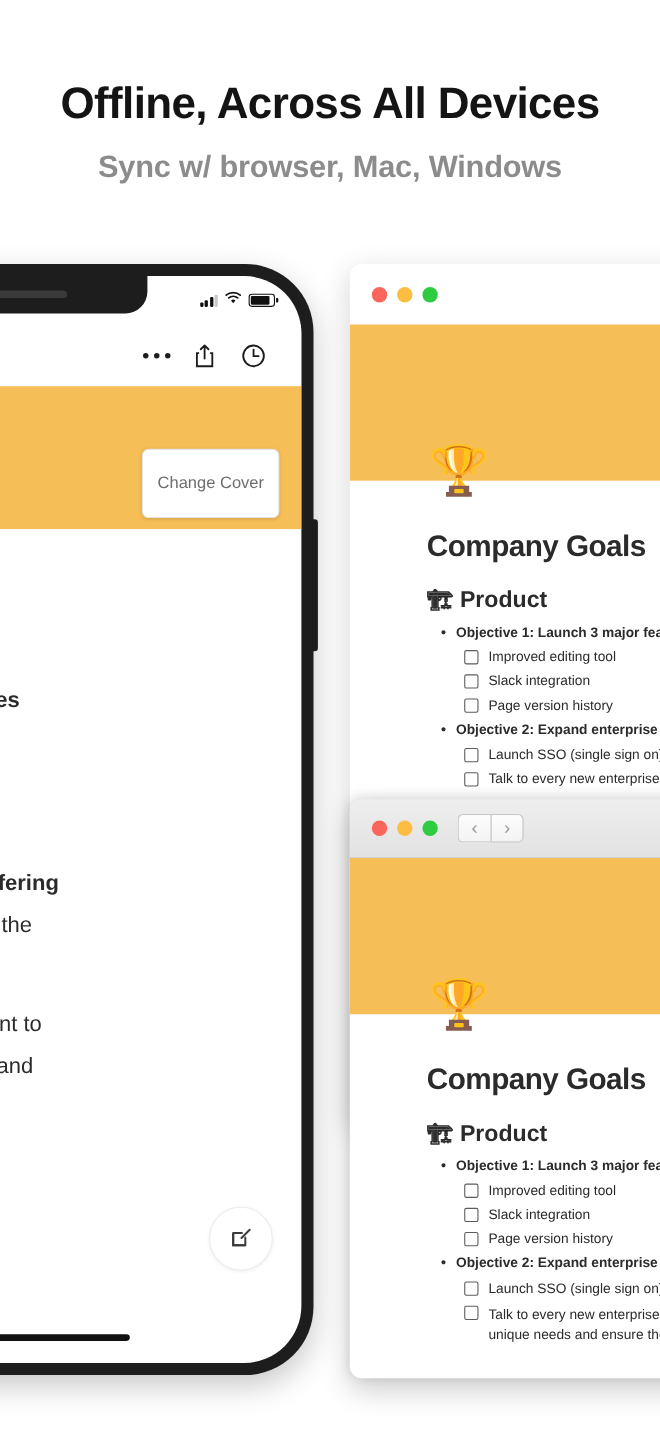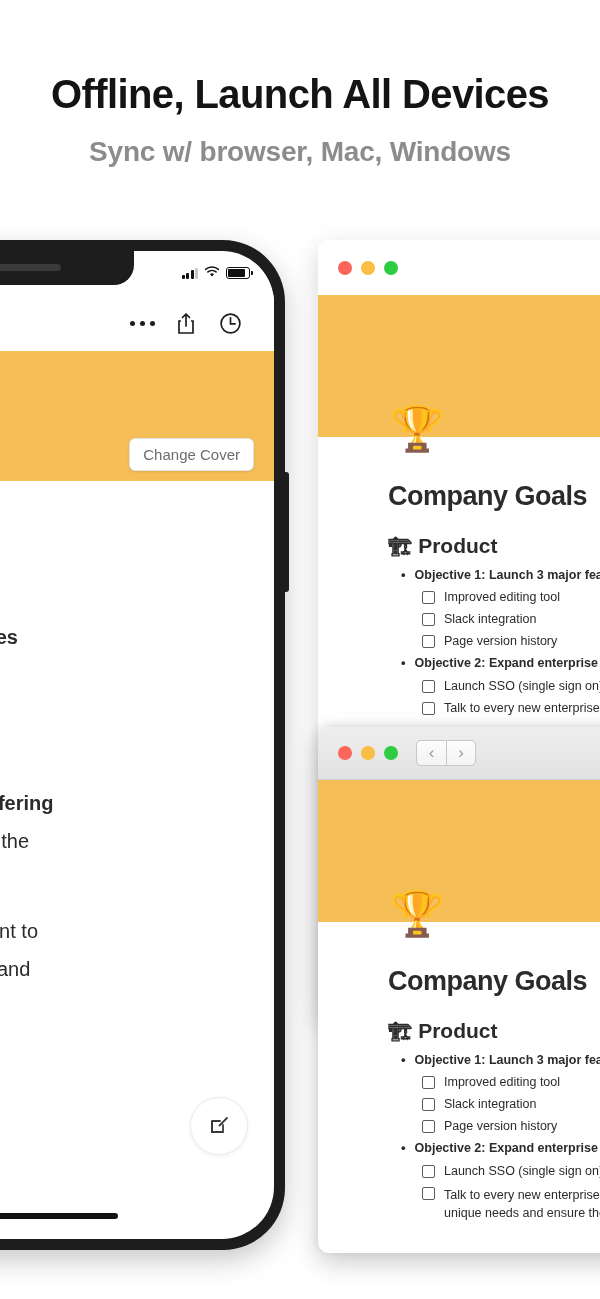--- a/index.html
+++ b/index.html
@@ -81,21 +81,21 @@
   .dots { display:flex; gap:5px; }
   .dots i { width:5px;height:5px;border-radius:50%;background:#1d1d1d;display:block; }
 
   .phone-cover {
     position:absolute; top:100px; left:0; width:513px; height:130px;
     background:#f6be56;
   }
   .change-cover {
     position:absolute; right:20px; bottom:10px;
     background:#fff; border:1px solid #e3e3e3; border-radius:6px;
-    padding:7px 13px; font-size:15px; color:#6d6d6d;
+    padding:22px 13px; font-size:15px; color:#6d6d6d;
     box-shadow:0 1px 3px rgba(0,0,0,0.10);
   }
   .phone-doc {
     position:absolute; top:230px; left:0; width:513px;
     padding:60px 38px 0 38px;
   }
   .phone-h1 { font-size:34px; font-weight:bold; color:#2b2b2b; letter-spacing:-0.5px; }
   .phone-list { margin-top:38px; }
   .phone-li { font-size:20px; color:#2b2b2b; line-height:1.9; white-space:nowrap; }
   .phone-li.bold { font-weight:bold; }
@@ -179,21 +179,21 @@
   .cbox {
     width:13px;height:13px;min-width:13px;
     border:1.6px solid #5c5c5c; border-radius:2px;
     margin-top:1px;
   }
 </style>
 </head>
 <body>
 
 <div class="headline-wrap">
-  <div class="headline">Offline, Launch All Devices</div>
+  <div class="headline">Offline, Across All Devices</div>
   <div class="subhead">Sync w/ browser, Mac, Windows</div>
 </div>
 
 <div class="phone">
   <div class="phone-power"></div>
   <div class="phone-screen">
 
     <div class="notch">
       <div class="notch-speaker"></div>
     </div>

